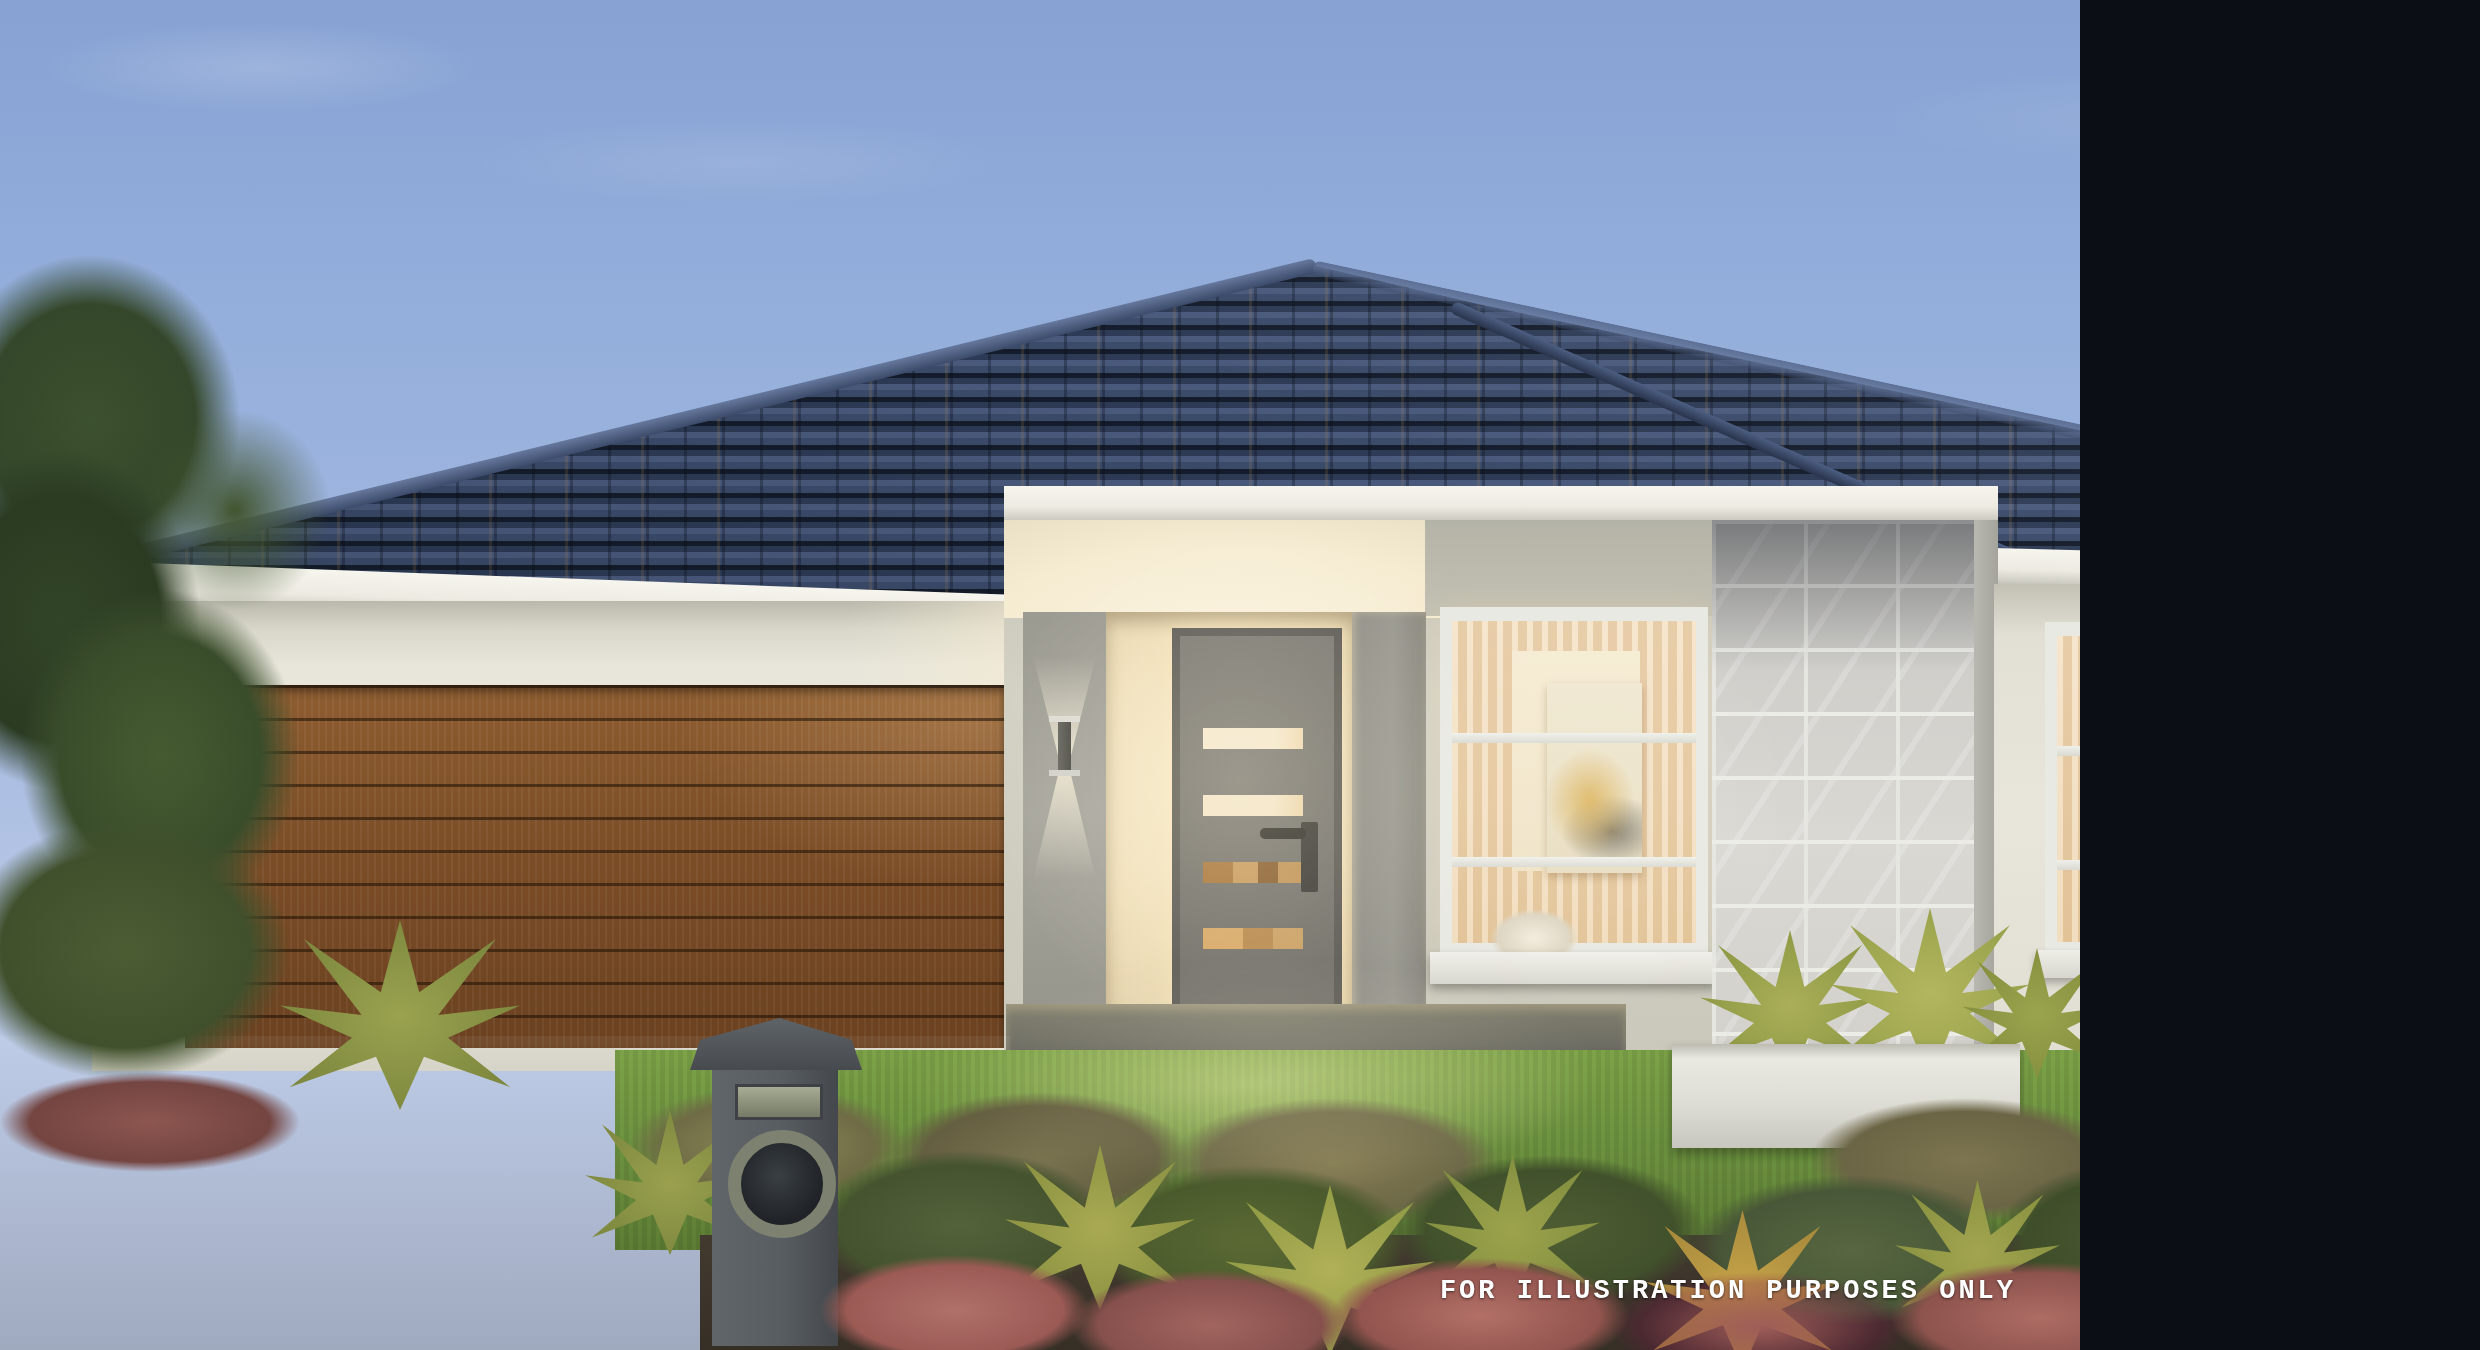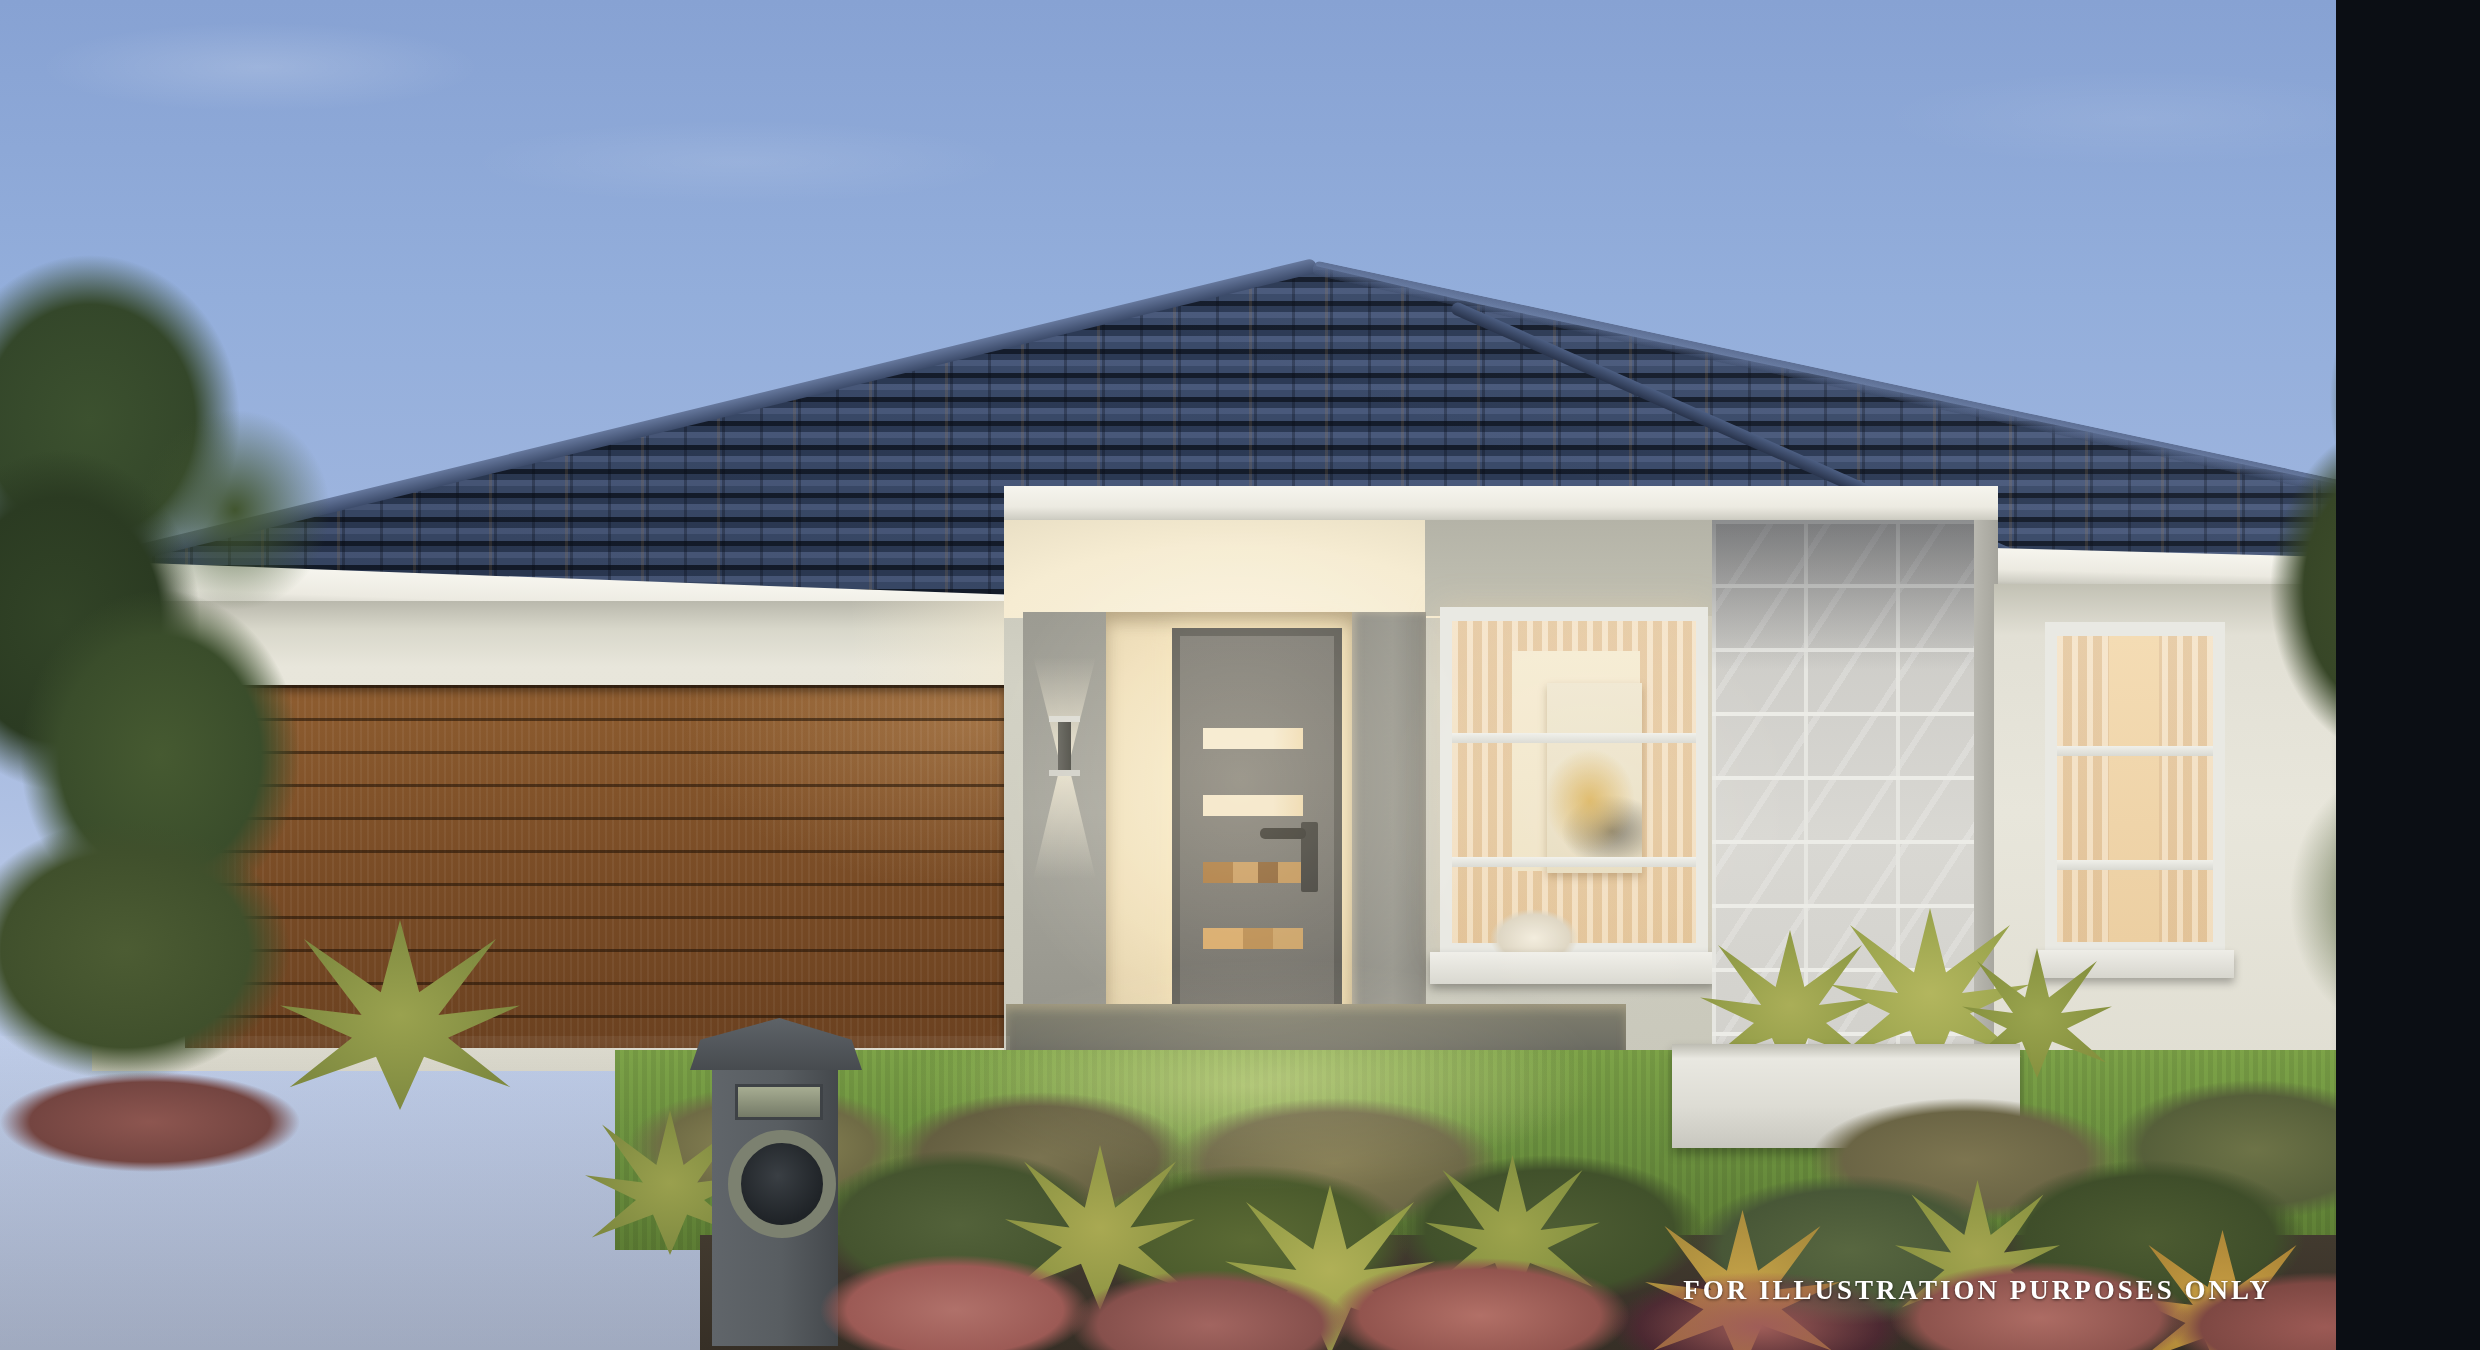--- a/index.html
+++ b/index.html
@@ -12,22 +12,22 @@
     --door-grey:#76746e; --frame-dk:#5c5b56;
     --win-frame:#e9e9e3; --glow:#f3dcb7;
     --stone:#d3d2cd; --grout:#ececE7;
     --grass1:#7da348; --grass2:#5d7d34;
     --drive1:#6b6b62; --drive2:#4c4c45;
     --mulch:#362f26; --fence:#2a251e;
     --tree-dk:#34472a; --tree-md:#46582f; --tree-ol:#5f6e3a;
     --red1:#9c5a55; --red2:#b0716a;
   }
   html,body{margin:0;padding:0;background:#0b0e14;}
-  #stage{position:relative;width:2336px;height:1350px;overflow:hidden;
-         font-family:Liberation Serif, serif;}
+  #stage{position:relative;width:2080px;height:1350px;overflow:hidden;
+         font-family:Liberation Mono, monospace;}
   .abs{position:absolute;}
   .blob{position:absolute;border-radius:50%;}
   .spiky{position:absolute;clip-path:polygon(50% 0%,58% 38%,90% 10%,66% 50%,100% 45%,70% 62%,96% 88%,60% 72%,50% 100%,40% 72%,4% 88%,30% 62%,0% 45%,34% 50%,10% 10%,42% 38%);}
   .fascia{background:linear-gradient(180deg,#f6f5ee 0%,#eceae1 55%,#cfcec4 86%,#b9b8ae 100%);}
   .roofpat{
     background:
       repeating-linear-gradient(90deg, rgba(8,12,22,.30) 0 3px, rgba(0,0,0,0) 3px 38px),
       repeating-linear-gradient(90deg, rgba(0,0,0,0) 0 33px, rgba(186,140,80,.16) 33px 36px, rgba(0,0,0,0) 36px 76px),
       repeating-linear-gradient(180deg, #49597b 0 6px, #3a4a69 6px 13px, #141c2b 13px 18px, #2c3a55 18px 24px);
   }

